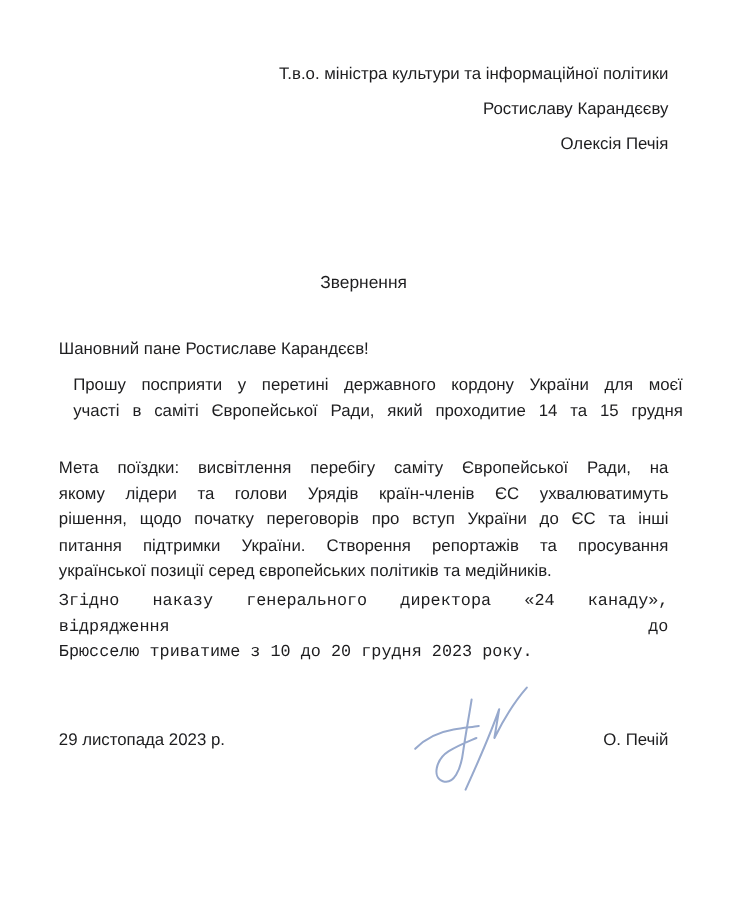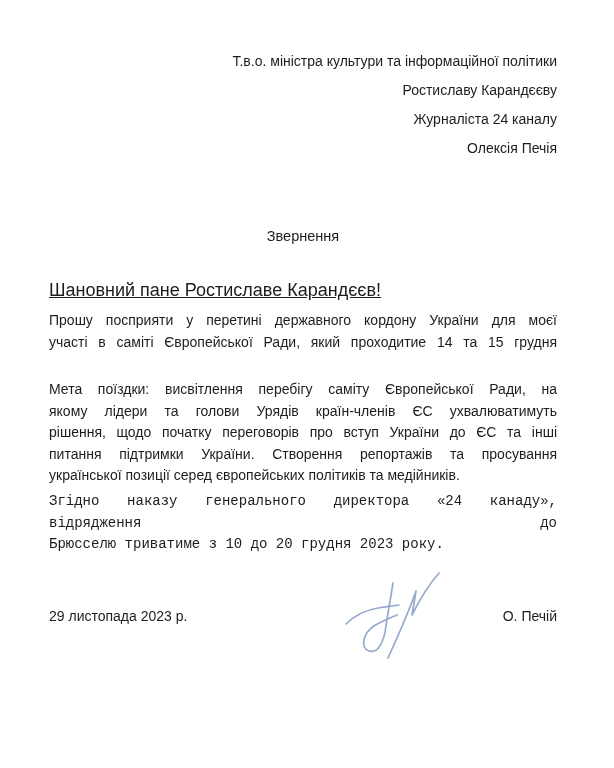--- a/index.html
+++ b/index.html
@@ -28,32 +28,31 @@
     width: 508px;
     text-align: center;
     font-size: 14.5px;
     line-height: 21.5px;
   }
   .salutation {
     position: absolute;
     top: 280px;
     left: 49px;
     width: 508px;
-    font-size: 18px;
+    font-size: 14px;
     line-height: 21.5px;
-    text-decoration: underline;
   }
   .para {
     position: absolute;
     left: 49px;
     width: 508px;
     font-size: 14px;
     line-height: 21.5px;
   }
-  .para-1 { top: 310px; }
+  .para-1 { top: 310px; margin-left: 12px; }
   .para-2 { top: 379px; }
   .para-3 { top: 491px; font-family: Liberation Mono, monospace; }
   .para-4 { top: 539px; }
   .jline { text-align: justify; text-align-last: justify; }
   .lline { text-align: left; }
   .footer {
     position: absolute;
     top: 606px;
     left: 49px;
     width: 508px;
@@ -72,21 +71,20 @@
   }
 </style>
 </head>
 <body>
 
 <div class="page">
 
   <div class="recipient">
     <div>Т.в.о. міністра культури та інформаційної політики</div>
     <div>Ростиславу Карандєєву</div>
-    <div>Журналіста 24 каналу</div>
     <div>Олексія Печія</div>
   </div>
 
   <div class="title">Звернення</div>
 
   <div class="salutation">Шановний пане Ростиславе Карандєєв!</div>
 
   <div class="para para-1">
     <div class="jline">Прошу посприяти у перетині державного кордону України для моєї</div>
     <div class="jline">участі в саміті Європейської Ради, який проходитие 14 та 15 грудня</div>

